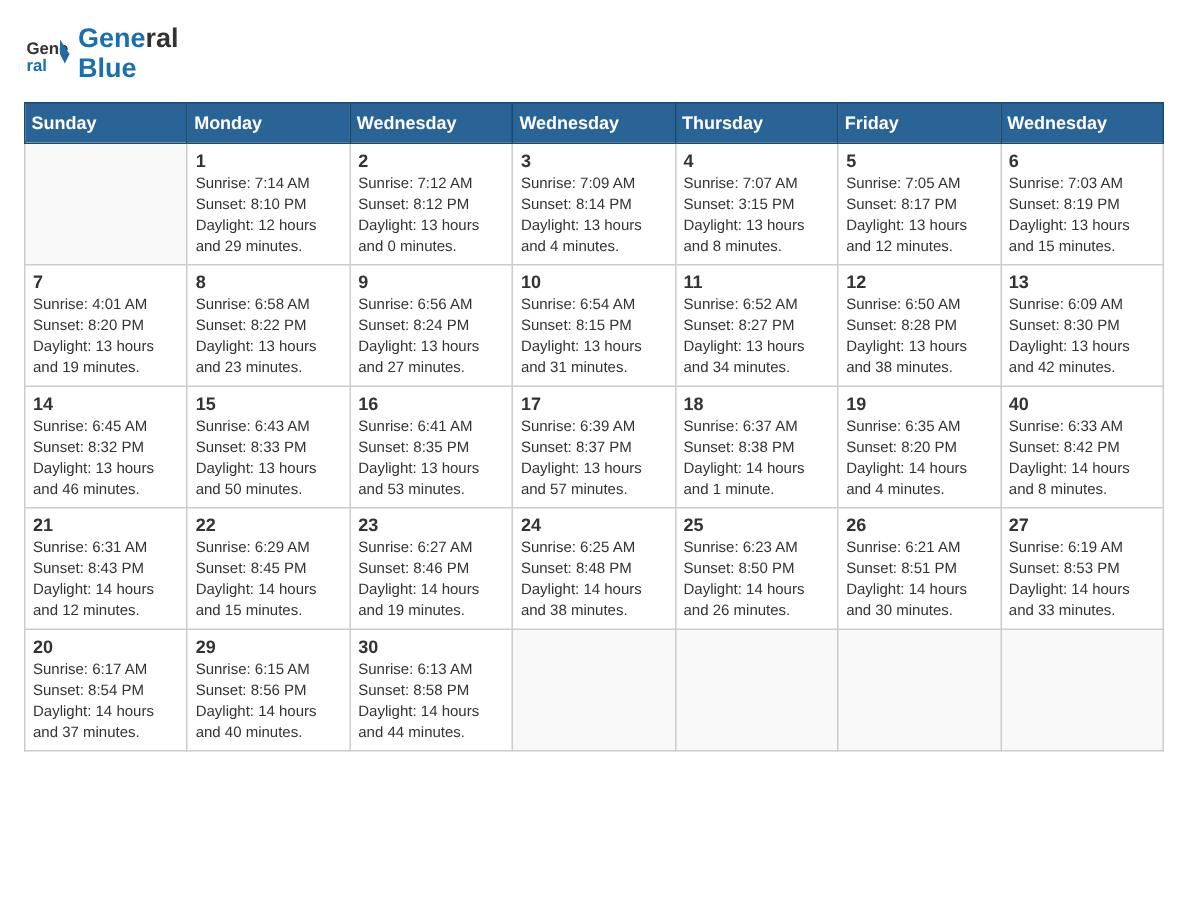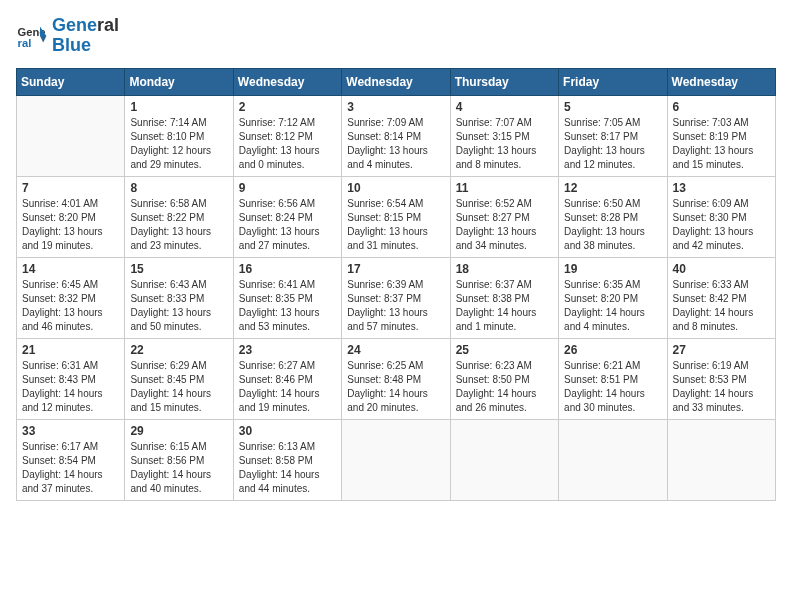--- a/index.html
+++ b/index.html
@@ -309,21 +309,21 @@
           <div>Sunrise: 6:27 AM</div>
           <div>Sunset: 8:46 PM</div>
           <div>Daylight: 14 hours and 19 minutes.</div>
         </div>
         </td>
         <td>
           <span class="day-number">24</span>
         <div class="day-info">
           <div>Sunrise: 6:25 AM</div>
           <div>Sunset: 8:48 PM</div>
-          <div>Daylight: 14 hours and 20 minutes.</div>
+          <div>Daylight: 14 hours and 38 minutes.</div>
         </div>
         </td>
         <td>
           <span class="day-number">25</span>
         <div class="day-info">
           <div>Sunrise: 6:23 AM</div>
           <div>Sunset: 8:50 PM</div>
           <div>Daylight: 14 hours and 26 minutes.</div>
         </div>
         </td>
@@ -339,21 +339,21 @@
           <span class="day-number">27</span>
         <div class="day-info">
           <div>Sunrise: 6:19 AM</div>
           <div>Sunset: 8:53 PM</div>
           <div>Daylight: 14 hours and 33 minutes.</div>
         </div>
         </td>
       </tr>
       <tr>
         <td>
-          <span class="day-number">33</span>
+          <span class="day-number">20</span>
         <div class="day-info">
           <div>Sunrise: 6:17 AM</div>
           <div>Sunset: 8:54 PM</div>
           <div>Daylight: 14 hours and 37 minutes.</div>
         </div>
         </td>
         <td>
           <span class="day-number">29</span>
         <div class="day-info">
           <div>Sunrise: 6:15 AM</div>

